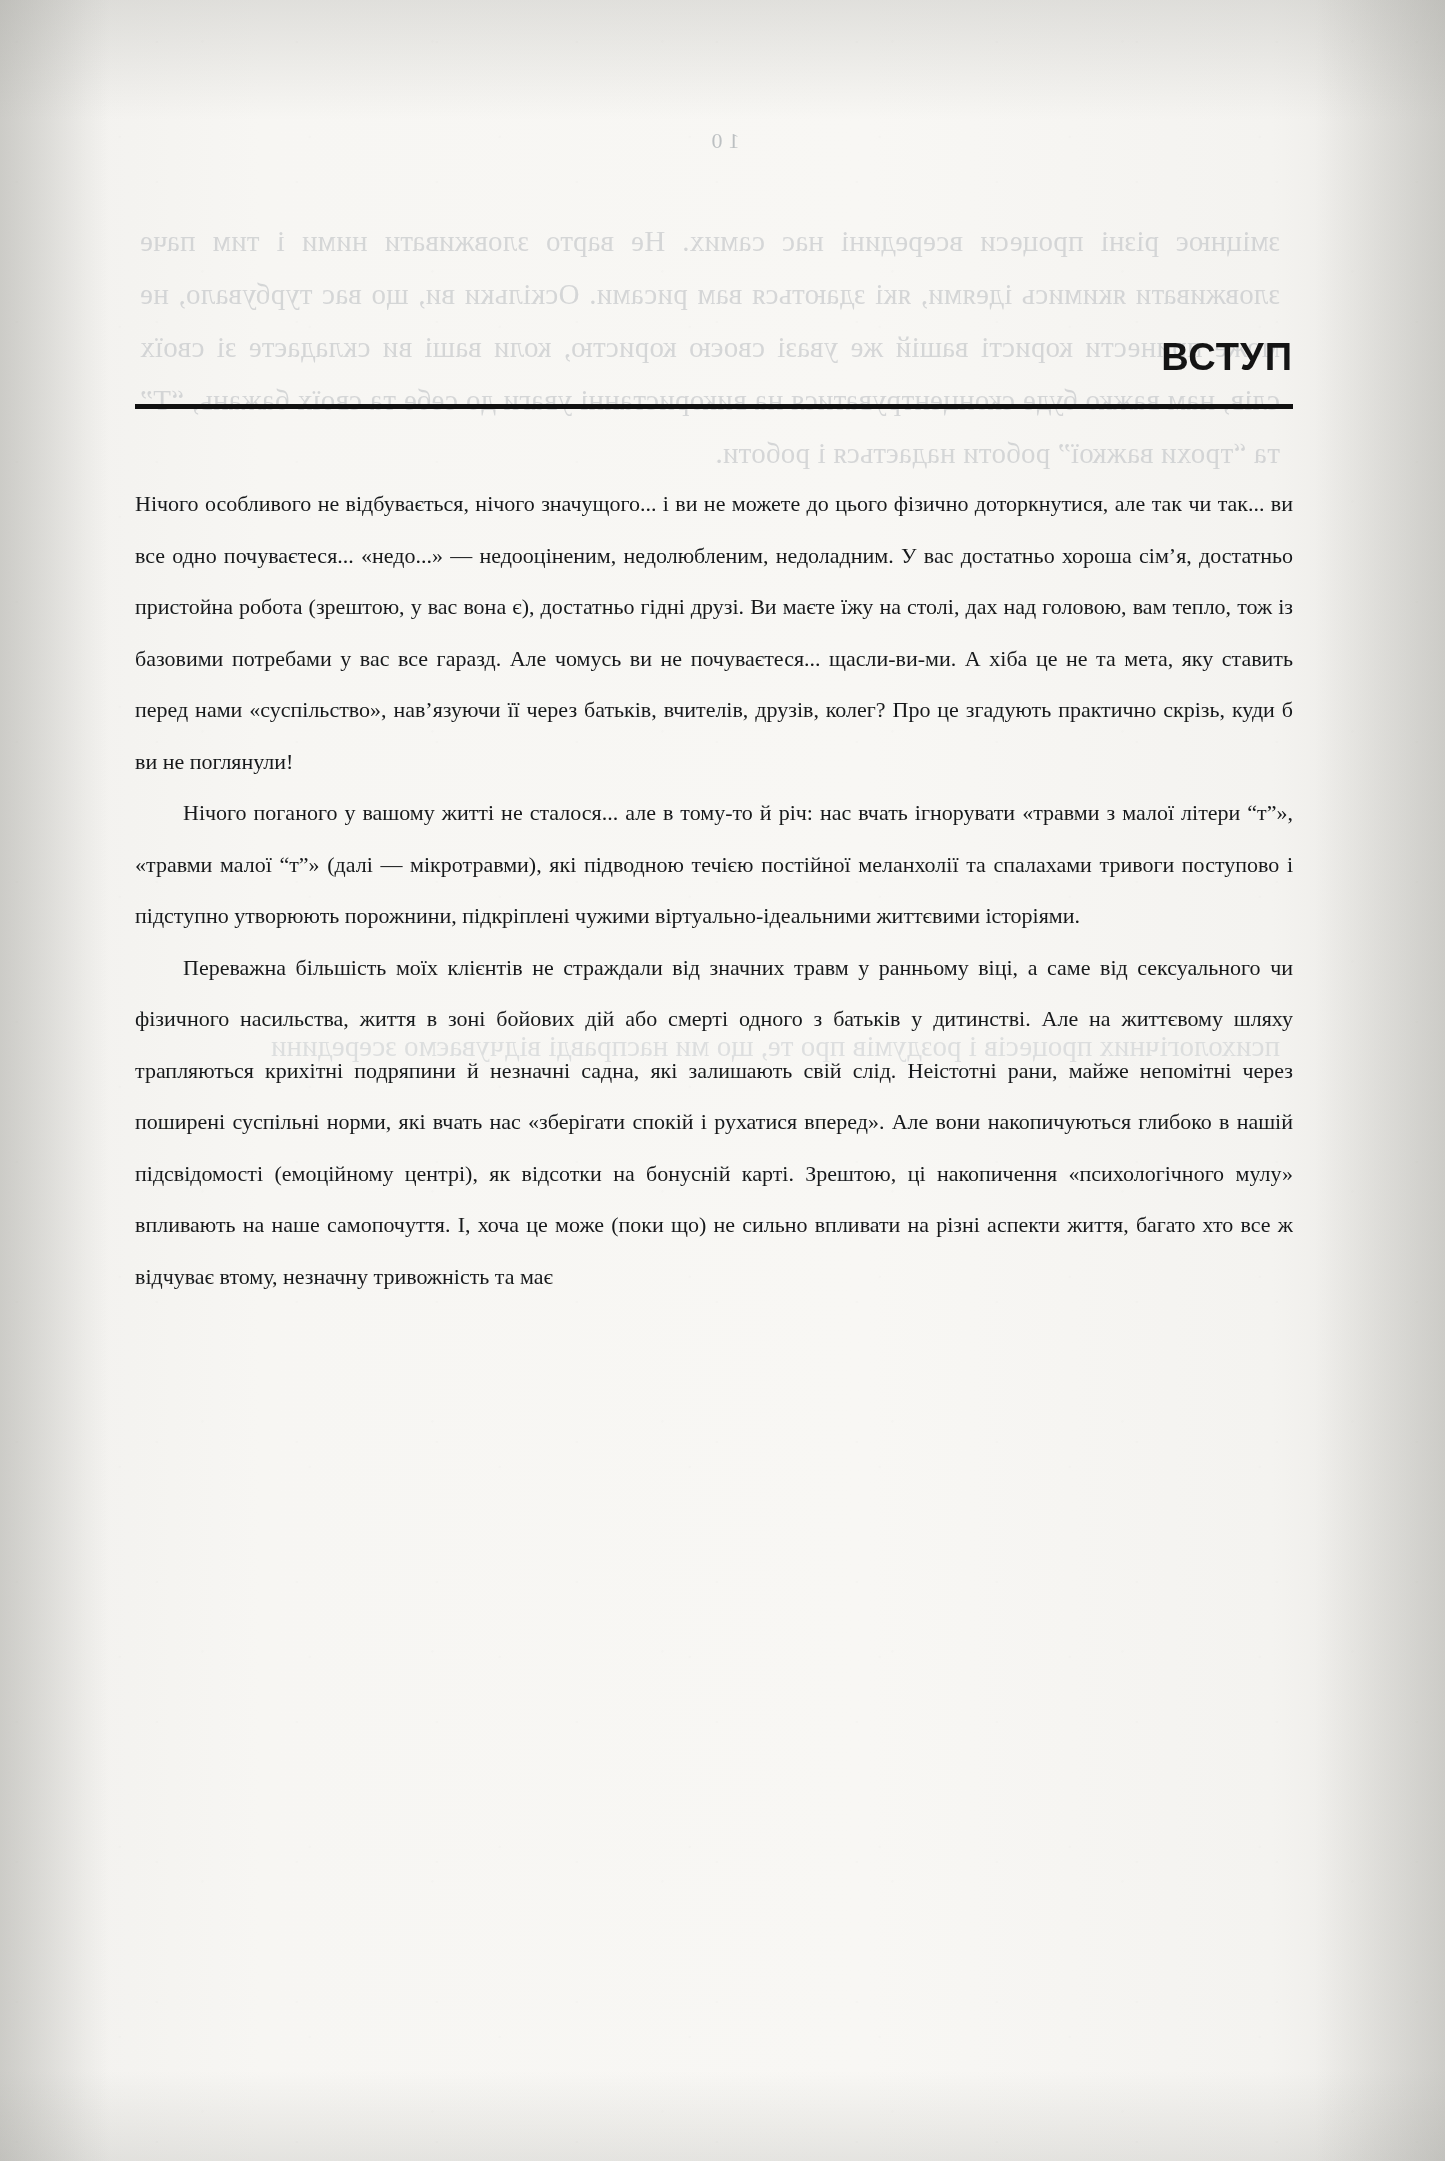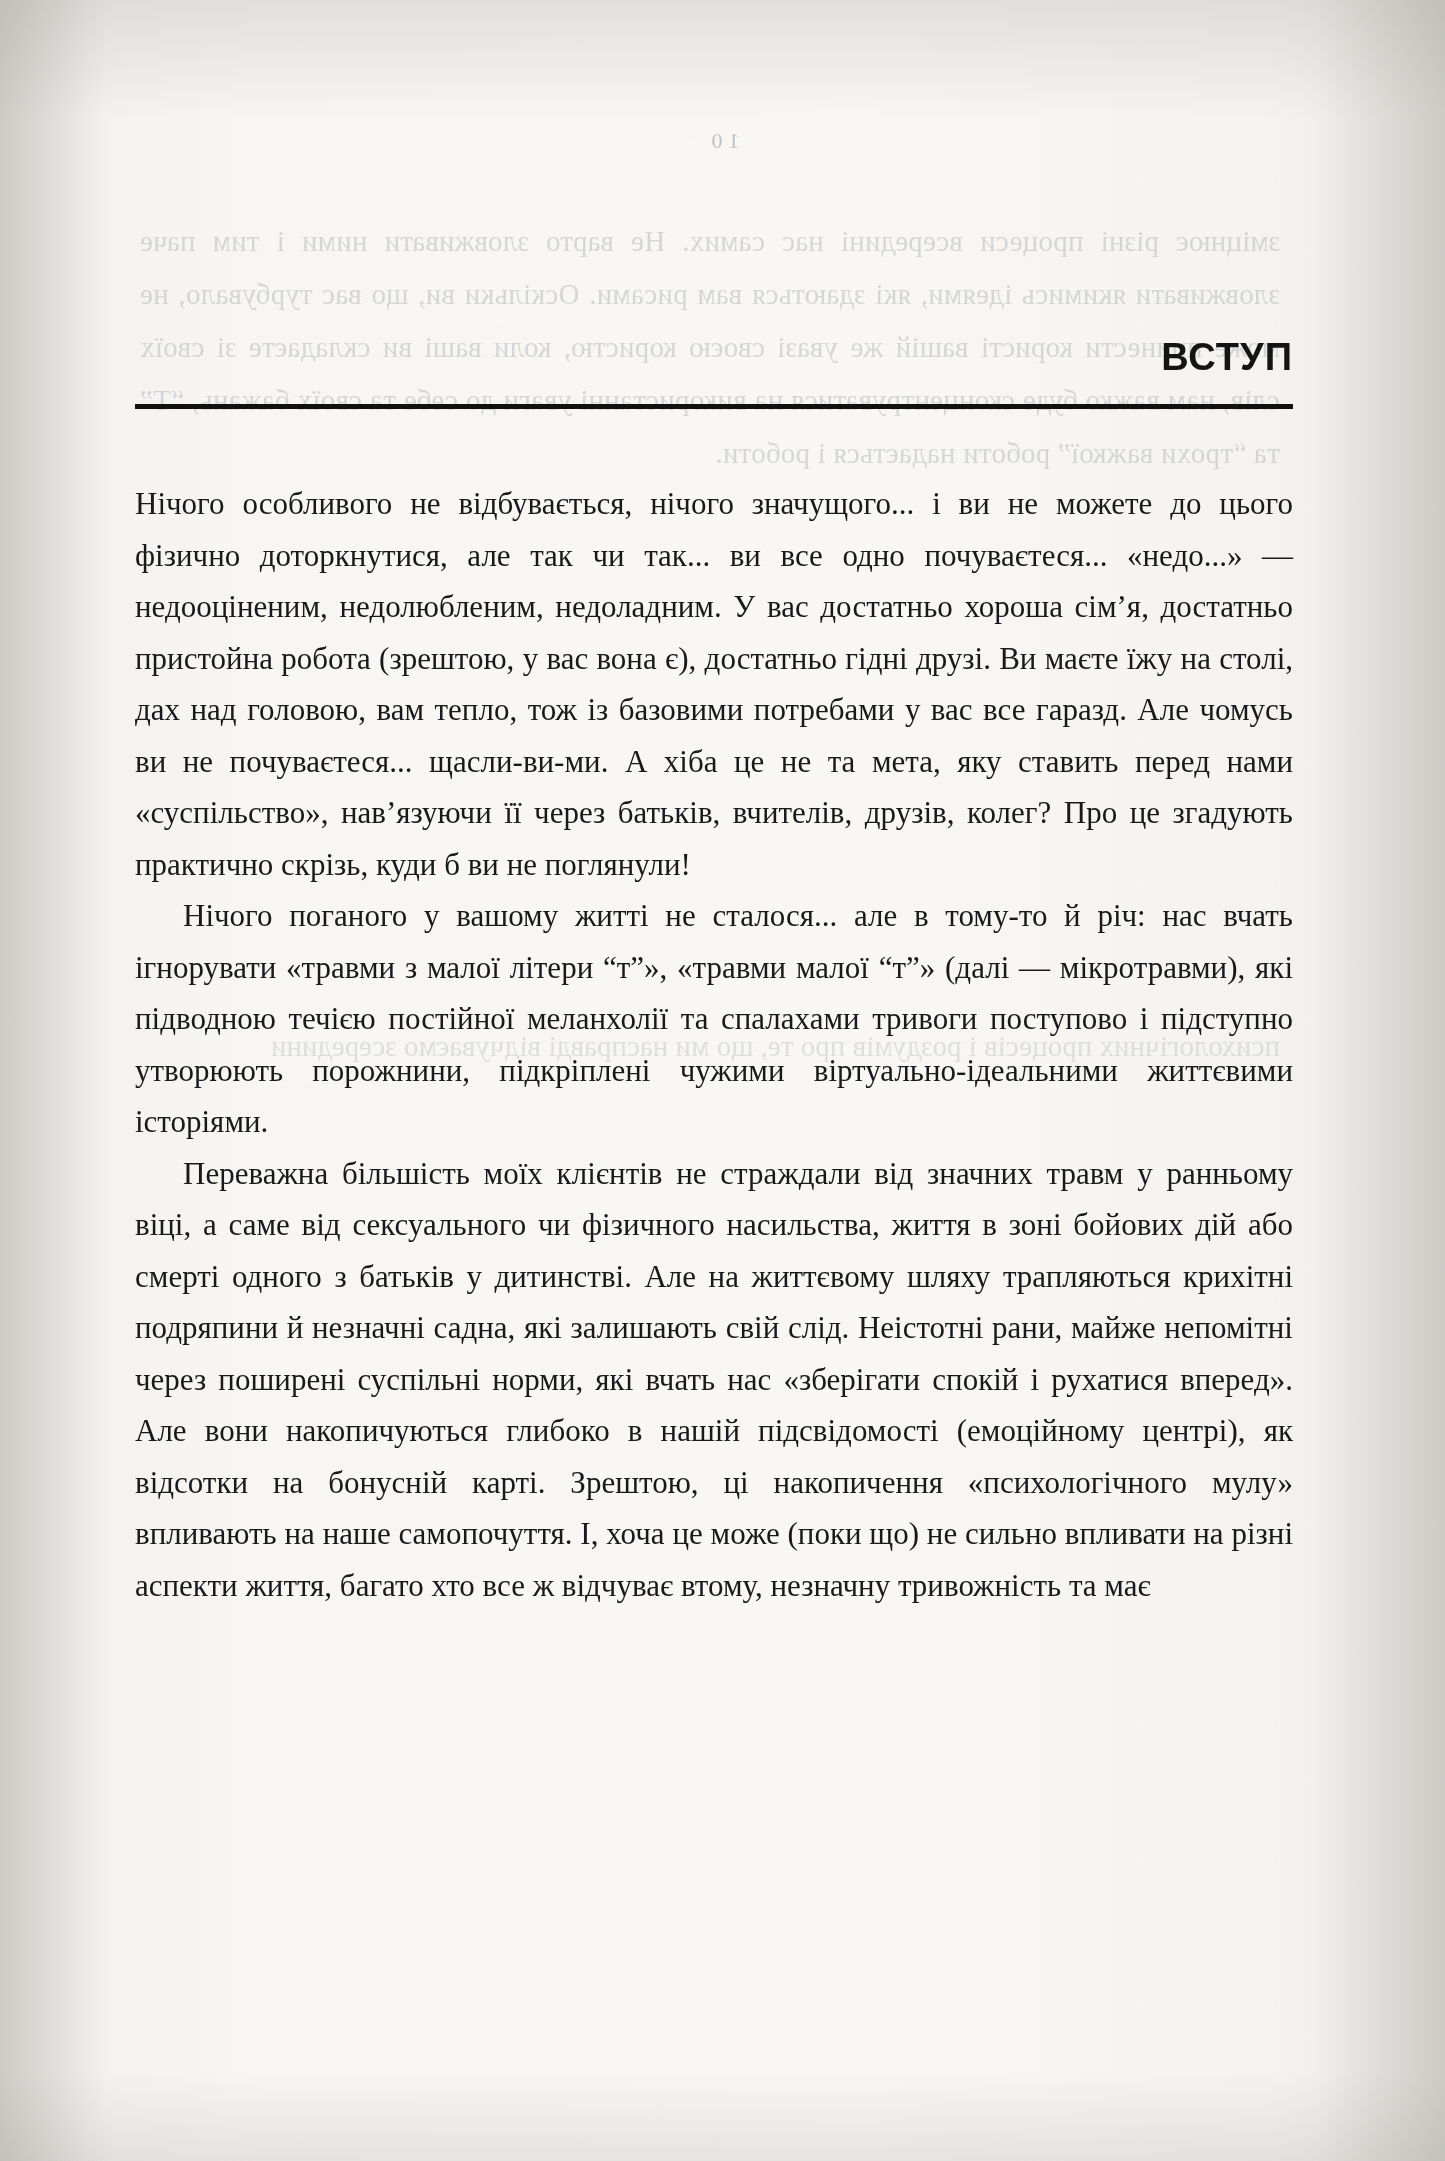--- a/index.html
+++ b/index.html
@@ -121,21 +121,21 @@
     width: 100%;
   }
 
   
   #body-text {
     position: absolute;
     left: 135px;
     right: 152px;
     top: 478px;
     color: #17191b;
-    font-size: 31px;
+    font-size: 22px;
     line-height: 51.5px;
     text-align: justify;
     text-justify: inter-word;
     hyphens: manual;
   }
   #body-text p {
     margin: 0;
     text-indent: 48px;
   }
   #body-text p:first-child {

